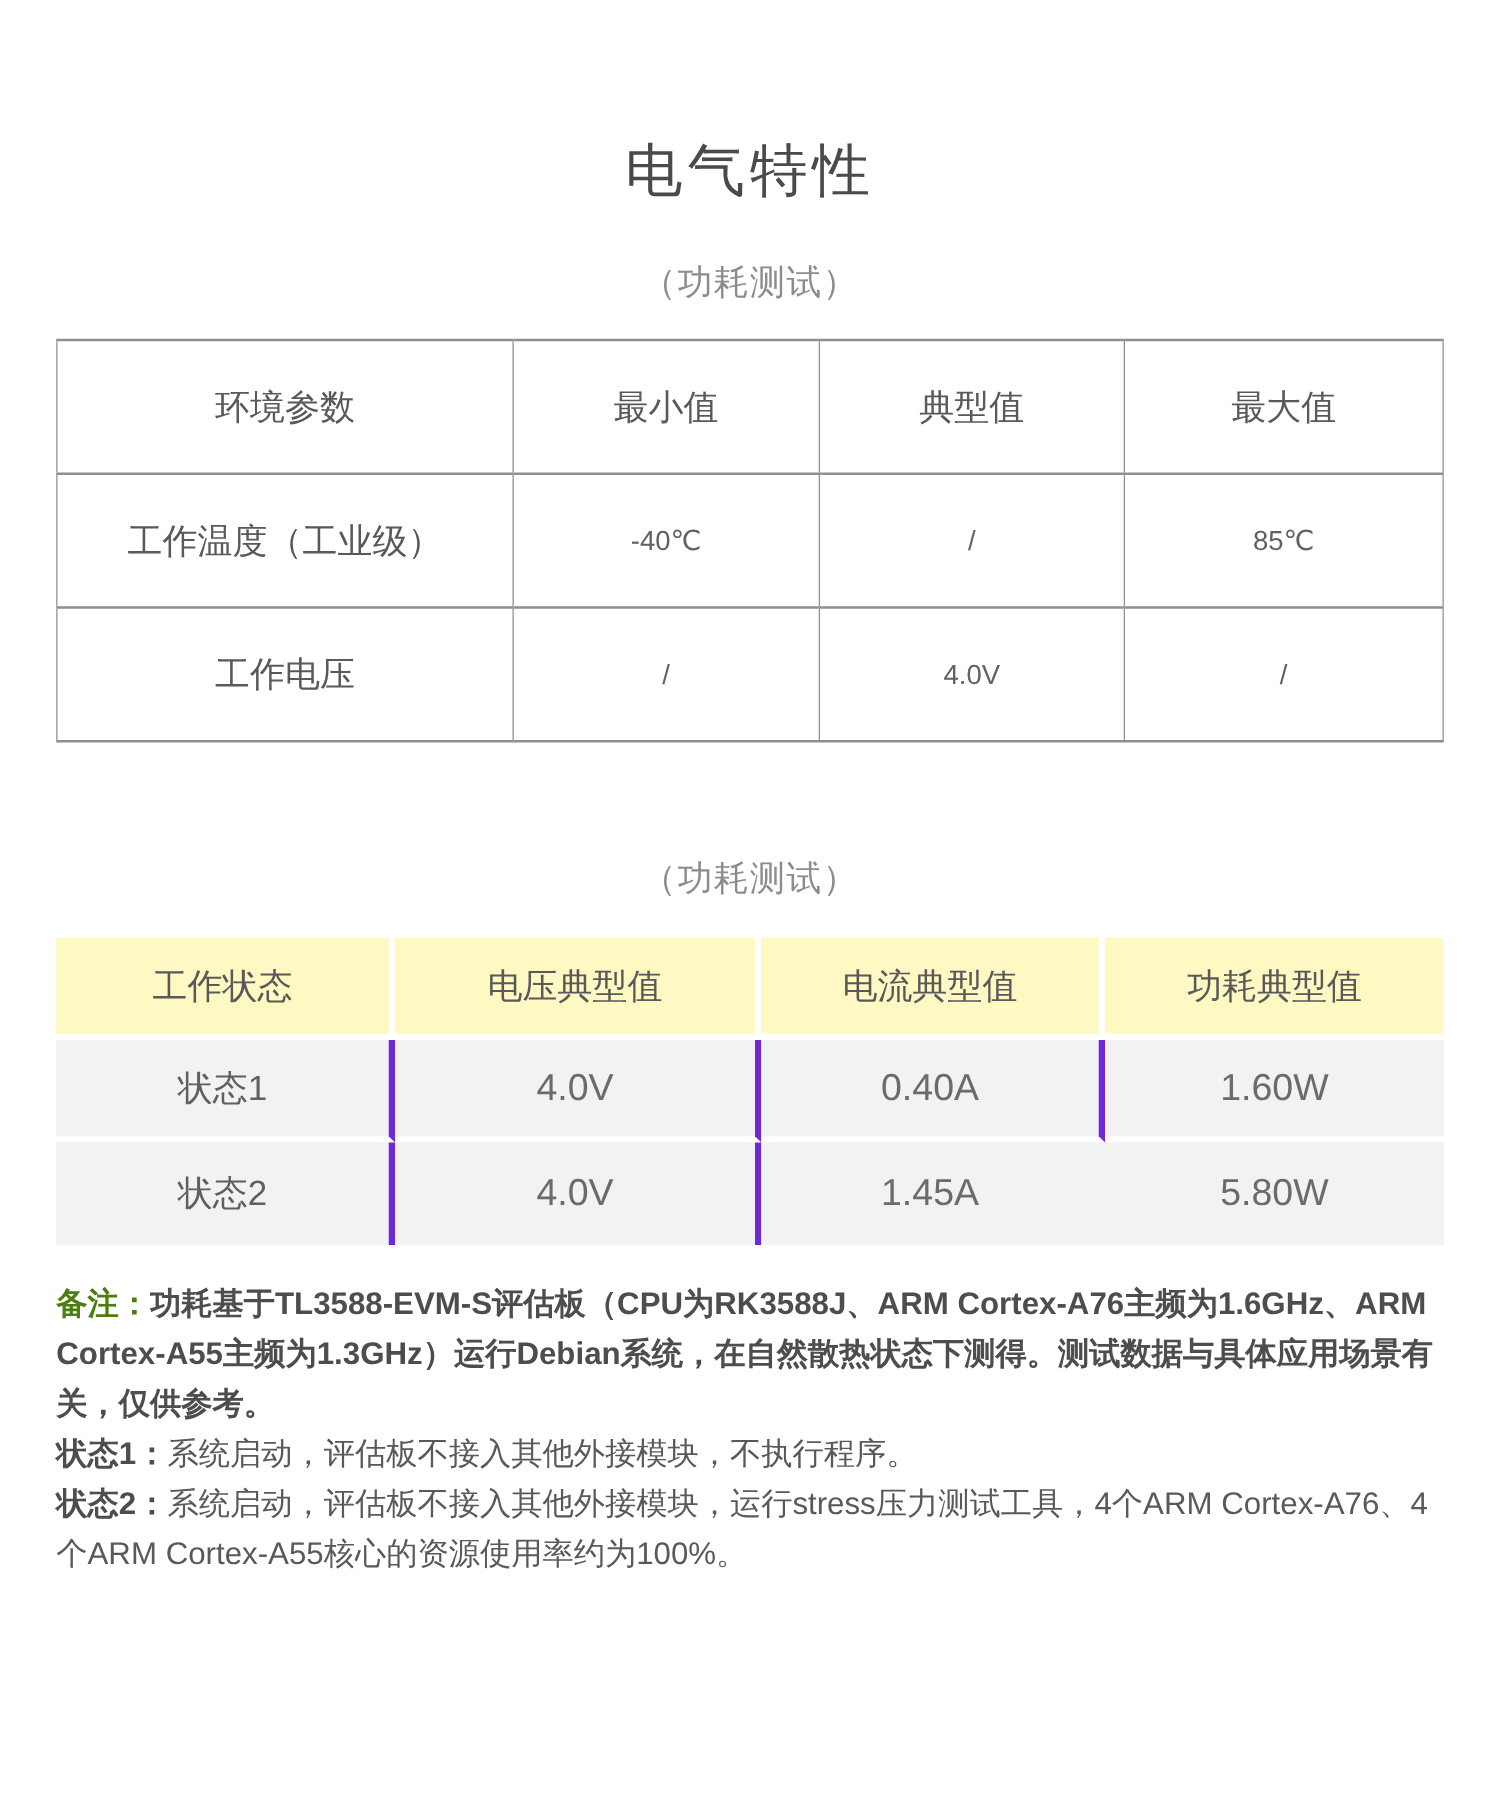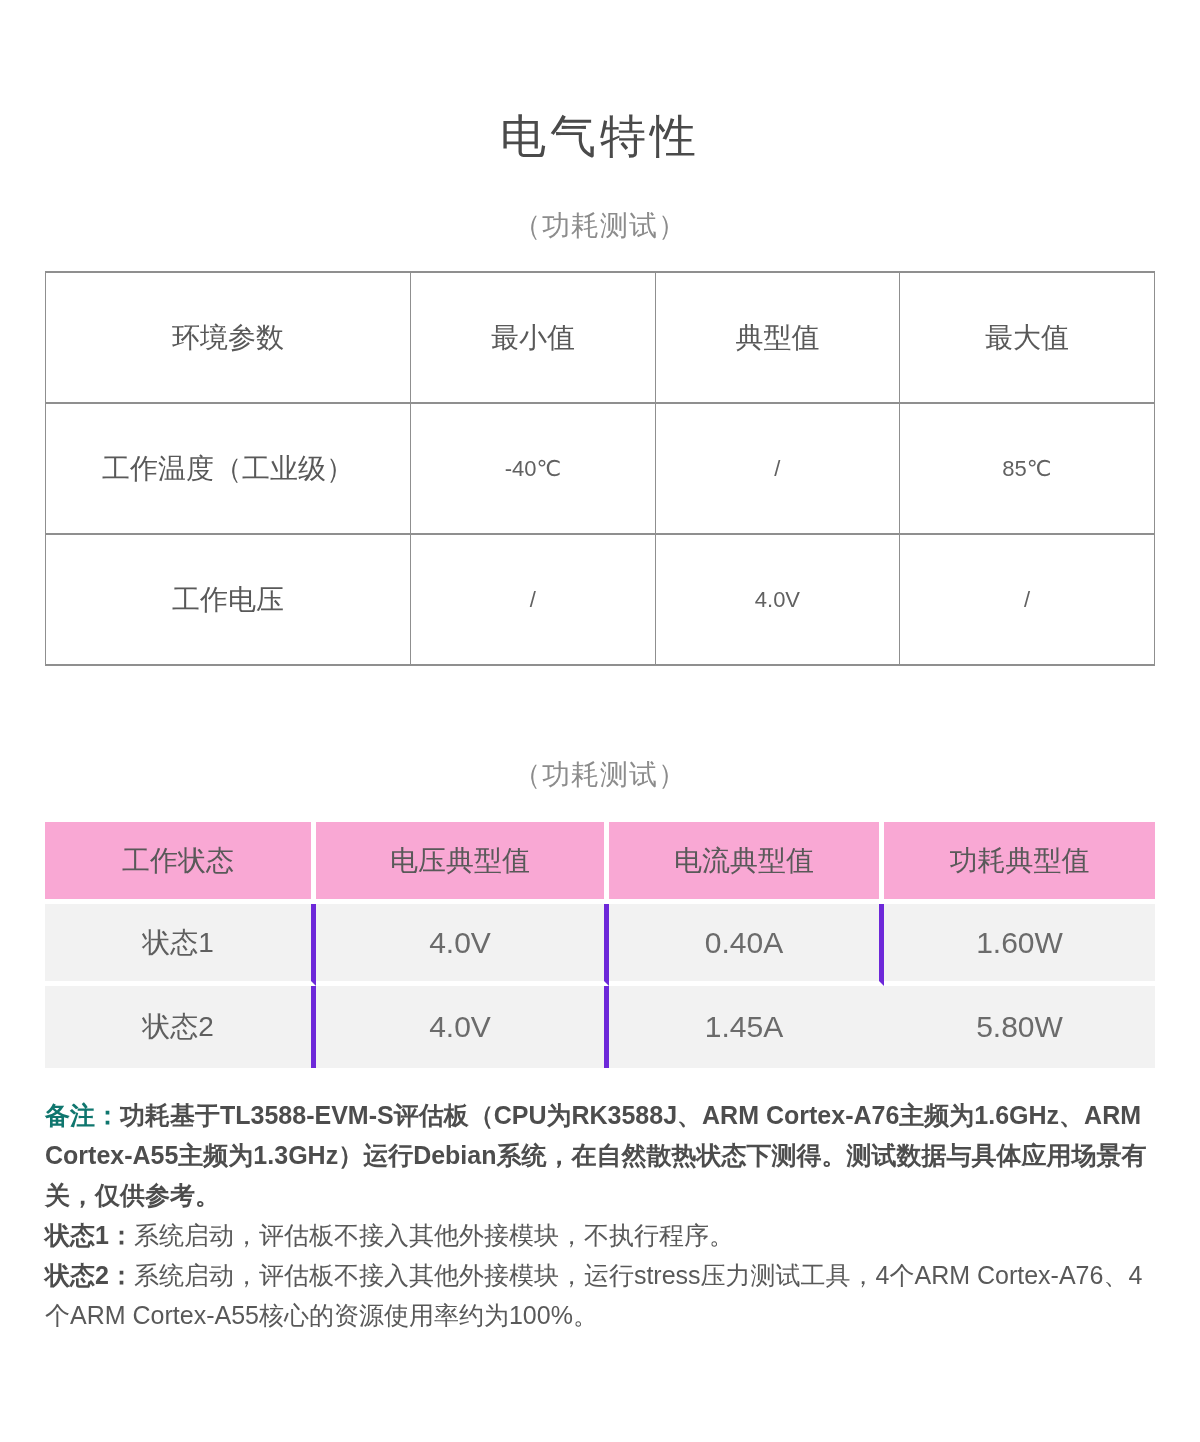--- a/index.html
+++ b/index.html
@@ -40,21 +40,21 @@
     border-collapse: collapse;
     table-layout: fixed;
   }
   .env-table col.c1 { width: 32.9%; }
   .env-table col.c2 { width: 22.1%; }
   .env-table col.c3 { width: 22.0%; }
   .env-table col.c4 { width: 23.0%; }
   .env-table th, .env-table td {
     border: solid #8f8f8f;
     border-width: 2px 1px;
-    height: 131px;
+    height: 107px;
     padding: 0;
     text-align: center;
     vertical-align: middle;
     font-weight: 400;
     font-size: 28px;
     color: #595959;
     box-sizing: border-box;
   }
   .env-table td.num { font-size: 22px; color: #616161; }
 
@@ -71,21 +71,21 @@
   .power-table col.c4 { width: 271px; }
   .power-table th, .power-table td {
     height: 82px;
     padding: 0;
     text-align: center;
     vertical-align: middle;
     font-weight: 400;
     box-sizing: border-box;
   }
   .power-table th {
-    background: #f9a8d4;
+    background: #fef9c3;
     font-size: 28px;
     color: #595959;
     border-right: 5px solid #ffffff;
     border-bottom: 5px solid #ffffff;
   }
   .power-table td {
     background: #f2f2f2;
     font-size: 28px;
     color: #5f5f5f;
     border-right: 5px solid #6d28d9;
@@ -99,21 +99,21 @@
   
   .notes {
     margin-top: 27px;
     font-size: 25px;
     line-height: 40px;
     color: #595959;
   }
   .notes p { margin: 0; }
   .note-remark { font-weight: 700; color: #4d4d4d; }
   .note-label { font-weight: 700; color: #4d4d4d; }
-  .label-red { color: #0f766e; font-weight: 700; }
+  .label-red { color: #4d7c0f; font-weight: 700; }
 </style>
 </head>
 <body>
 
 <div class="content">
 
   <h1 class="page-title">电气特性</h1>
 
   <div class="caption caption-env">（功耗测试）</div>
 

